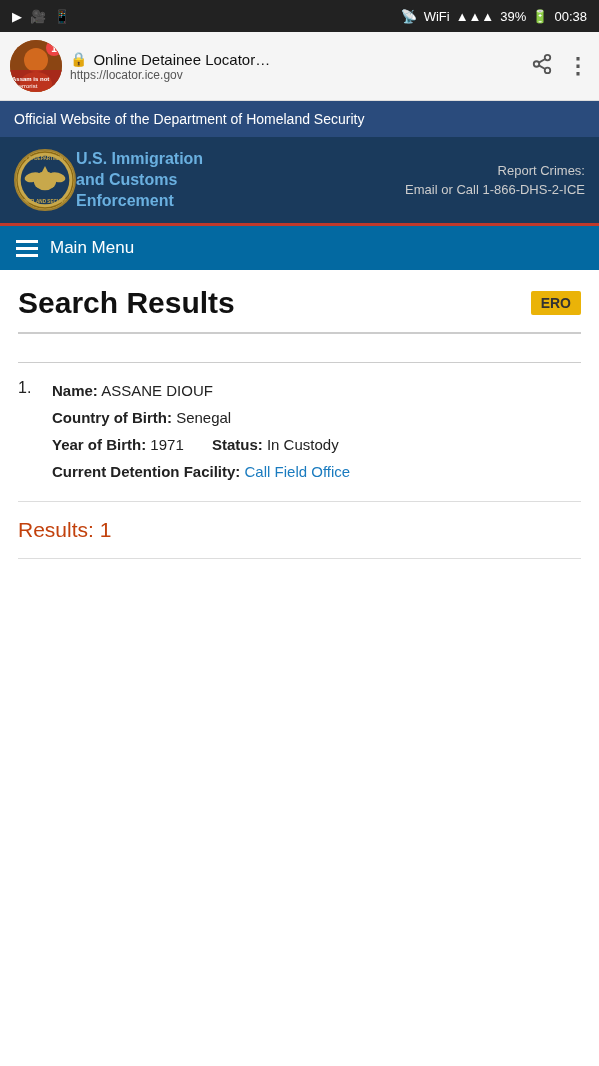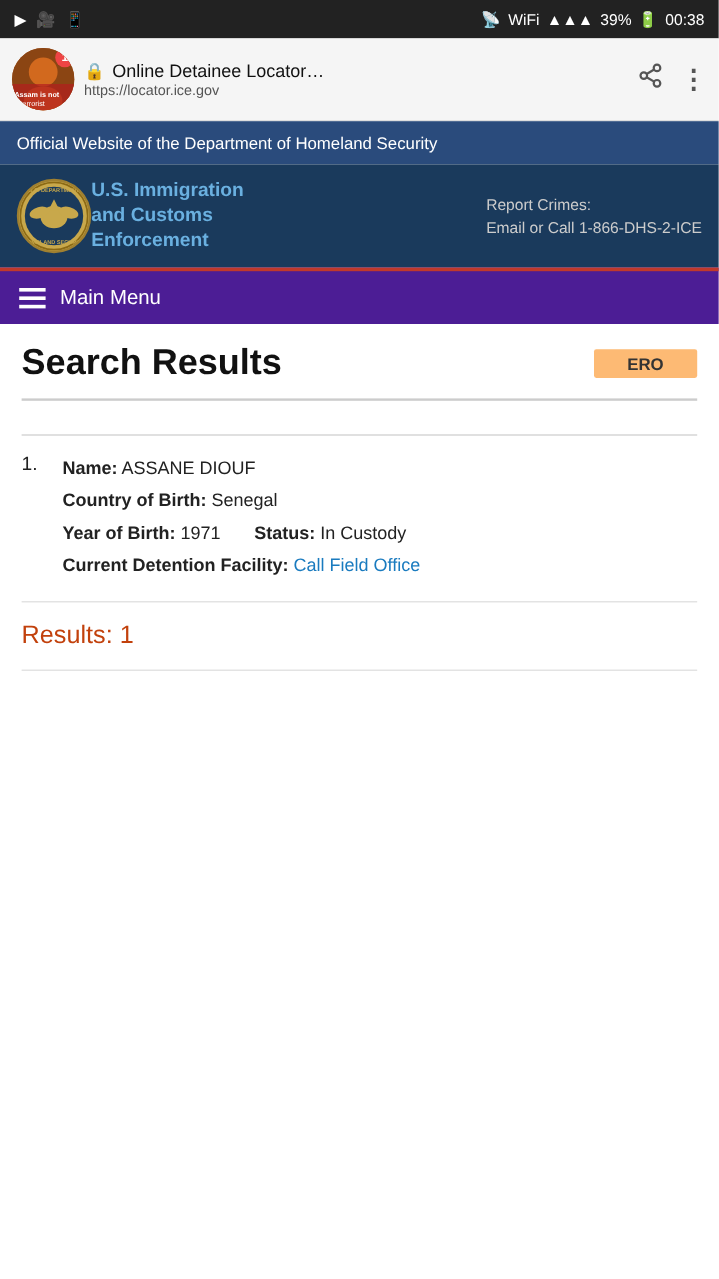--- a/index.html
+++ b/index.html
@@ -123,30 +123,30 @@
       position: relative;
       overflow: hidden;
     }
     .ice-name {
       font-size: 16px;
       font-weight: bold;
       color: #6ab0e0;
       line-height: 1.3;
     }
     .ice-report {
-      text-align: left;
+      text-align: right;
       font-size: 13px;
       color: #ccc;
       line-height: 1.5;
       margin-left: 12px;
     }
 
     
     .main-menu {
-      background: #4c1d95;
+      background: #0369a1;
       color: #fff;
       padding: 12px 16px;
       font-size: 17px;
       display: flex;
       align-items: center;
       gap: 12px;
       border-top: 3px solid #c0392b;
     }
     .hamburger-icon {
       display: flex;
@@ -172,25 +172,25 @@
       padding-bottom: 12px;
       border-bottom: 2px solid #ccc;
       margin-bottom: 28px;
     }
     .search-results-title {
       font-size: 30px;
       font-weight: bold;
       color: #111;
     }
     .ero-badge {
-      background: #fdba74;
+      background: #eab308;
       color: #333;
       font-size: 14px;
       font-weight: bold;
-      padding: 4px 28px;
+      padding: 4px 10px;
       border-radius: 2px;
     }
 
     
     .result-list {
       border-top: 1px solid #ccc;
       padding-top: 14px;
     }
     .result-item {
       display: flex;

